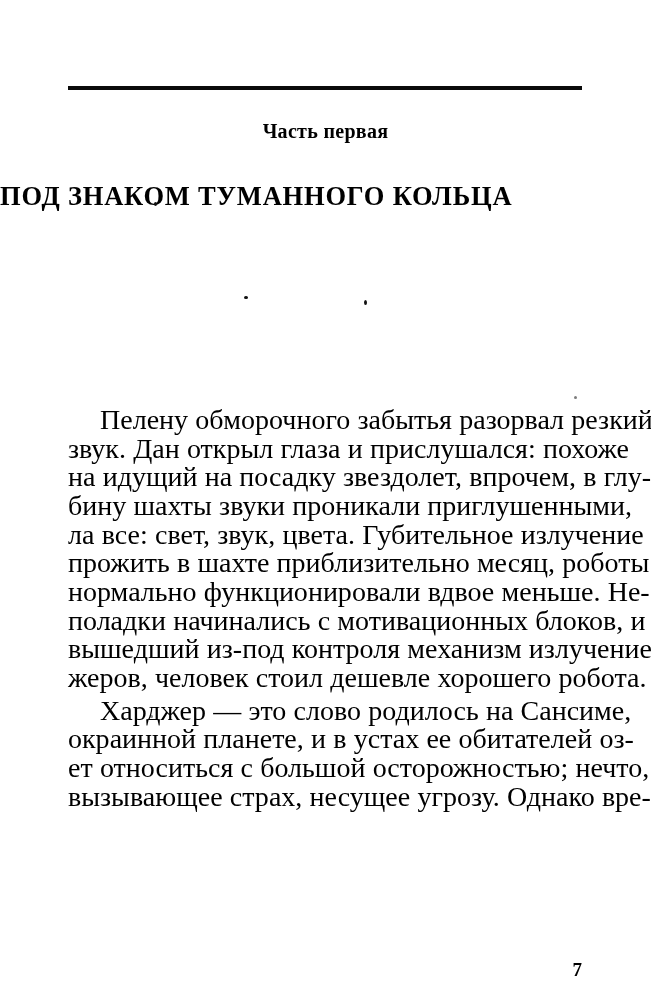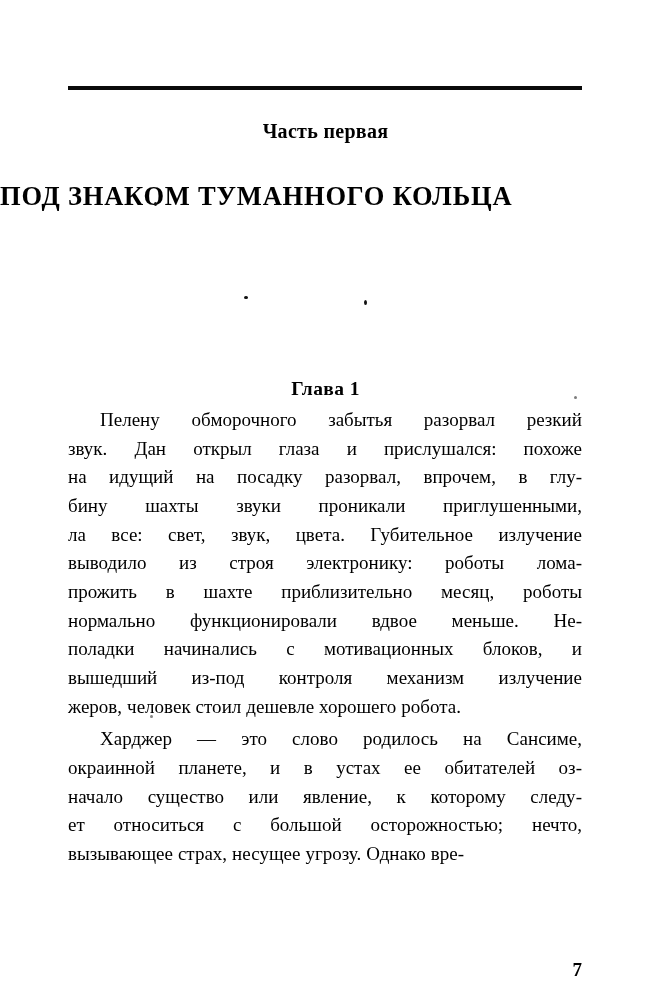--- a/index.html
+++ b/index.html
@@ -74,21 +74,21 @@
 
   
   .body-col {
     position: absolute;
     left: 68px;
     top: 406px;
     width: 514px;
   }
   .para {
     margin: 0;
-    font-size: 19px;
+    font-size: 28px;
     line-height: 28.65px;
     text-align: justify;
     text-justify: inter-word;
     letter-spacing: 0.01px;
     word-spacing: 0.2px;
   }
   .para + .para {
     margin-top: 4px;
   }
   .para .indent {
@@ -134,40 +134,37 @@
 <body>
 
 <div class="page">
 
   <div class="top-rule"></div>
 
   <div class="part-label">Часть первая</div>
 
   <h1 class="part-title">ПОД ЗНАКОМ ТУМАННОГО КОЛЬЦА</h1>
 
-  <h2 class="chapter-title">Глава 1</h2>
 
   <div class="body-col">
       <p class="para">
         <span class="line"><span class="indent"></span><span>Пелену</span> <span>обморочного</span> <span>забытья</span> <span>разорвал</span> <span>резкий</span></span>
         <span class="line"><span>звук.</span> <span>Дан</span> <span>открыл</span> <span>глаза</span> <span>и</span> <span>прислушался:</span> <span>похоже</span></span>
-        <span class="line"><span>на</span> <span>идущий</span> <span>на</span> <span>посадку</span> <span>разорвал,</span> <span>впрочем,</span> <span>в</span> <span>глу-</span></span>
+        <span class="line"><span>на</span> <span>идущий</span> <span>на</span> <span>посадку</span> <span>звездолет,</span> <span>впрочем,</span> <span>в</span> <span>глу-</span></span>
         <span class="line"><span>бину</span> <span>шахты</span> <span>звуки</span> <span>проникали</span> <span>приглушенными,</span></span>
         <span class="line"><span>ла</span> <span>все:</span> <span>свет,</span> <span>звук,</span> <span>цвета.</span> <span>Губительное</span> <span>излучение</span></span>
-        <span class="line"><span>выводило</span> <span>из</span> <span>строя</span> <span>электронику:</span> <span>роботы</span> <span>лома-</span></span>
         <span class="line"><span>прожить</span> <span>в</span> <span>шахте</span> <span>приблизительно</span> <span>месяц,</span> <span>роботы</span></span>
         <span class="line"><span>нормально</span> <span>функционировали</span> <span>вдвое</span> <span>меньше.</span> <span>Не-</span></span>
         <span class="line"><span>поладки</span> <span>начинались</span> <span>с</span> <span>мотивационных</span> <span>блоков,</span> <span>и</span></span>
         <span class="line"><span>вышедший</span> <span>из-под</span> <span>контроля</span> <span>механизм</span> <span>излучение</span></span>
         <span class="line last"><span>жеров,</span> <span>человек</span> <span>стоил</span> <span>дешевле</span> <span>хорошего</span> <span>робота.</span></span>
       </p>
       <p class="para">
         <span class="line"><span class="indent"></span><span>Харджер</span> <span>—</span> <span>это</span> <span>слово</span> <span>родилось</span> <span>на</span> <span>Сансиме,</span></span>
         <span class="line"><span>окраинной</span> <span>планете,</span> <span>и</span> <span>в</span> <span>устах</span> <span>ее</span> <span>обитателей</span> <span>оз-</span></span>
-        <span class="line"><span>начало</span> <span>существо</span> <span>или</span> <span>явление,</span> <span>к</span> <span>которому</span> <span>следу-</span></span>
         <span class="line"><span>ет</span> <span>относиться</span> <span>с</span> <span>большой</span> <span>осторожностью;</span> <span>нечто,</span></span>
         <span class="line last"><span>вызывающее</span> <span>страх,</span> <span>несущее</span> <span>угрозу.</span> <span>Однако</span> <span>вре-</span></span>
       </p>
     </div>
 
   <div class="folio">7</div>
 
   <span class="speck s1"></span>
   <span class="speck s2"></span>
   <span class="speck s3"></span>

